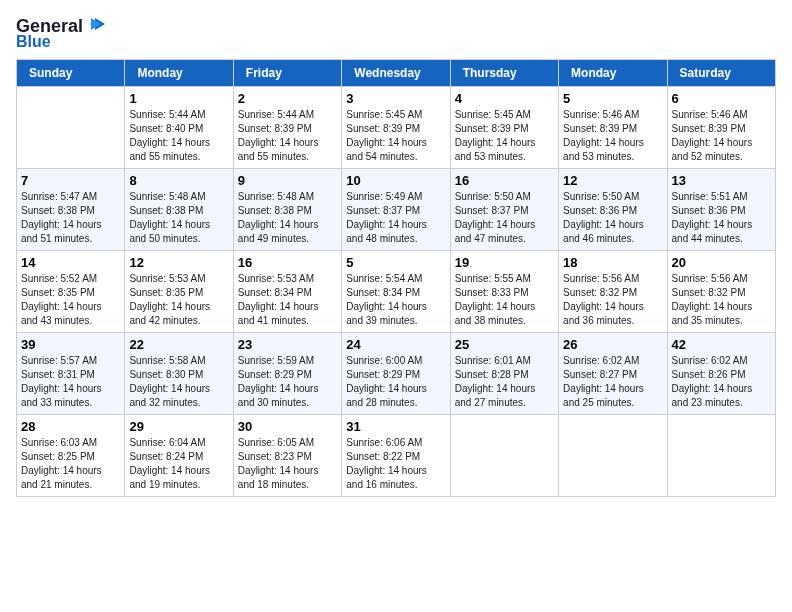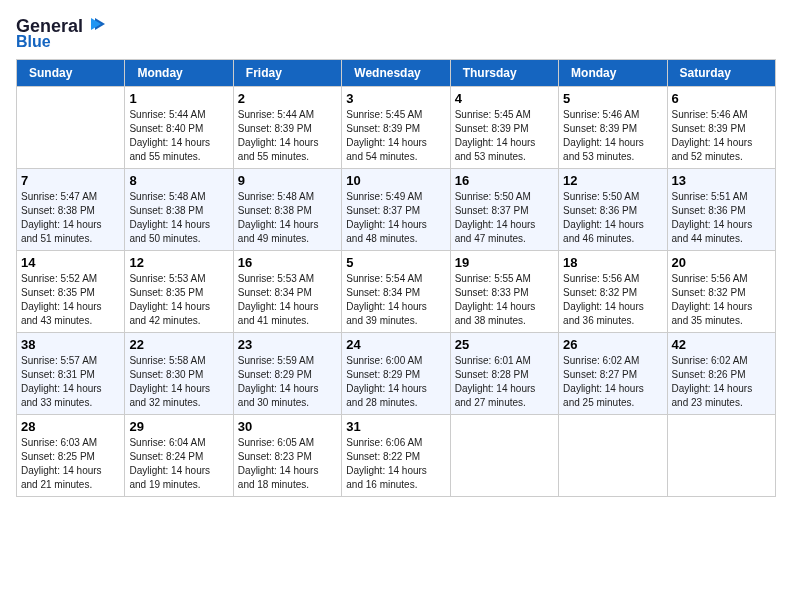--- a/index.html
+++ b/index.html
@@ -197,21 +197,21 @@
           <span class="day-number">18</span>
           <div class="day-info">Sunrise: 5:56 AM<br>Sunset: 8:32 PM<br>Daylight: 14 hours and 36 minutes.</div>
         </td>
         <td>
           <span class="day-number">20</span>
           <div class="day-info">Sunrise: 5:56 AM<br>Sunset: 8:32 PM<br>Daylight: 14 hours and 35 minutes.</div>
         </td>
       </tr>
       <tr>
         <td>
-          <span class="day-number">38</span>
+          <span class="day-number">39</span>
           <div class="day-info">Sunrise: 5:57 AM<br>Sunset: 8:31 PM<br>Daylight: 14 hours and 33 minutes.</div>
         </td>
         <td>
           <span class="day-number">22</span>
           <div class="day-info">Sunrise: 5:58 AM<br>Sunset: 8:30 PM<br>Daylight: 14 hours and 32 minutes.</div>
         </td>
         <td>
           <span class="day-number">23</span>
           <div class="day-info">Sunrise: 5:59 AM<br>Sunset: 8:29 PM<br>Daylight: 14 hours and 30 minutes.</div>
         </td>

